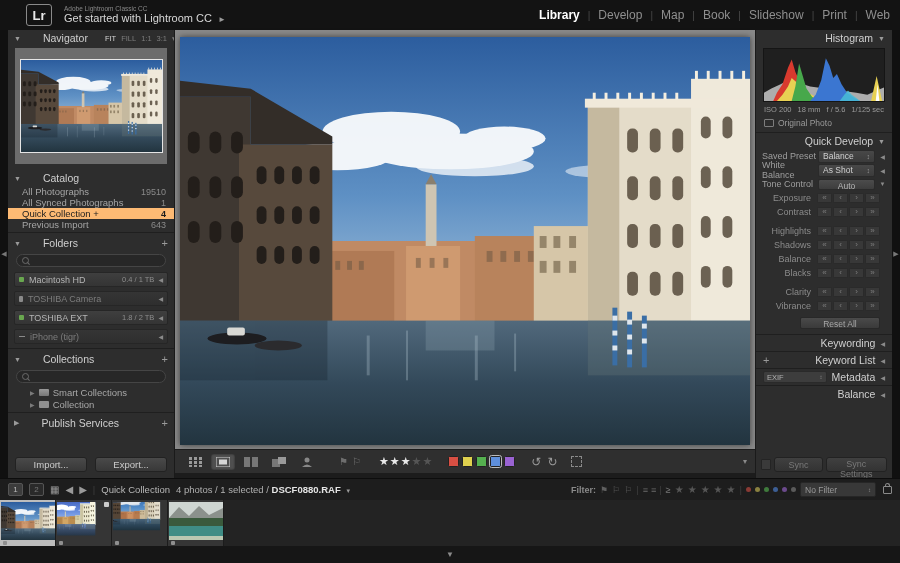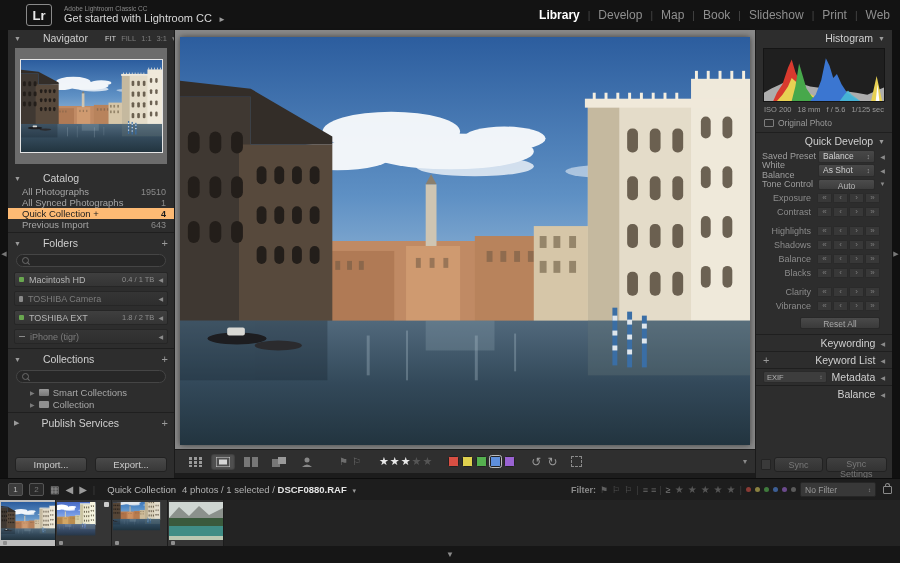--- a/index.html
+++ b/index.html
@@ -131,21 +131,21 @@
   .sync-btn.b2{width:66px;}
 
   
   .fs-bar{position:absolute;left:0;top:478px;width:900px;height:22px;background:#1d1d1d;border-top:1px solid #0d0d0d;
     display:flex;align-items:center;padding:0 8px;box-sizing:border-box;gap:6px;font-size:9.5px;}
   .winbtn{width:13px;height:11px;border:1px solid #555;border-radius:2px;font-size:8px;color:#bbb;
     display:flex;align-items:center;justify-content:center;cursor:pointer;background:#3c3c3c;}
   .winbtn.dim{color:#777;background:#2a2a2a;}
   .fs-ico{color:#9a9a9a;font-size:10px;cursor:pointer;}
   .fs-sep{color:#3d3d3d;}
-  .fs-src{color:#b8b8b8;margin-left:6px;cursor:pointer;}
+  .fs-src{color:#b8b8b8;cursor:pointer;}
   .fs-info{color:#b0b0b0;}
   .fs-info b{color:#e4e4e4;font-weight:bold;}
   .fs-info .dd{font-size:7px;color:#9a9a9a;margin-left:3px;}
   .fs-filter{margin-left:auto;display:flex;align-items:center;gap:4px;}
   .fs-filter .flabel{color:#8a8a8a;font-weight:bold;font-size:9px;}
   .fs-flag{color:#5f5f5f;font-size:9px;cursor:pointer;}
   .fs-attr{color:#6a6a6a;font-size:9px;cursor:pointer;letter-spacing:-1px;}
   .fs-ge{color:#777;font-size:9px;}
   .fs-star{color:#565656;font-size:10px;cursor:pointer;}
   .fdot{width:5px;height:5px;border-radius:50%;cursor:pointer;}

